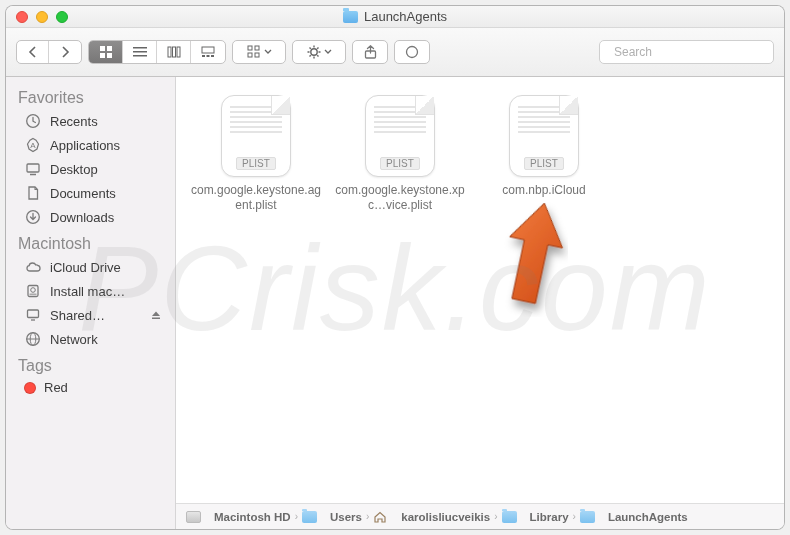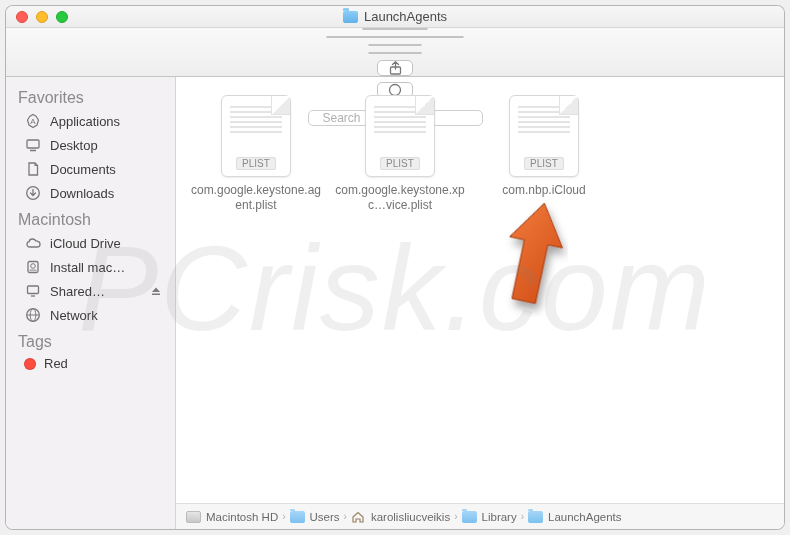--- a/index.html
+++ b/index.html
@@ -54,21 +54,20 @@
     width:6px; height:3px; background:#8ccdf5; border-radius:1px 1px 0 0;
   }
   
   .toolbar {
     height: 49px;
     background: linear-gradient(#f9f9f9,#eeeeee);
     border-bottom: 1px solid #c5c4c4;
     display: flex; align-items: center;
     gap: 6px;
     padding: 0 10px;
-    flex-direction: column;
   }
   .seg {
     display: inline-flex;
     border: 1px solid #c4c3c3;
     border-radius: 5px;
     background: #fff;
     overflow: hidden;
     height: 24px;
   }
   .seg .btn {
@@ -151,21 +150,21 @@
   .file {
     width: 140px;
     padding: 4px;
     display: flex; flex-direction: column; align-items: center;
     text-align: center;
   }
   .file-thumb {
     width: 70px; height: 82px;
     background: #ffffff;
     border: 1px solid #d8d8d8;
-    border-radius: 6px;
+    border-radius: 13px;
     position: relative;
     box-shadow: 0 1px 2px rgba(0,0,0,0.08);
   }
   .file-thumb::after {
     content:""; position:absolute; right:0; top:0;
     width: 18px; height: 18px;
     background: linear-gradient(135deg, #fff 0 50%, #ebebeb 50% 100%);
     border-left: 1px solid #e2e2e2;
     border-bottom: 1px solid #e2e2e2;
   }
@@ -200,21 +199,21 @@
   
   .pathbar {
     height: 26px;
     border-top: 1px solid #dedede;
     background: #f7f6f7;
     display: flex; align-items: center;
     padding: 0 10px; gap: 4px;
     font-size: 11.5px; color: #777;
     overflow: hidden; white-space: nowrap;
   }
-  .crumb { display: inline-flex; align-items: center; gap: 5px; color: #6a6a6a;}
+  .crumb { display: inline-flex; align-items: center; gap: 13px; color: #6a6a6a; font-weight: bold;}
   .crumb .crumb-ico { width: 15px; height:12px;}
   .crumb-sep { color: #b0b0b0; font-size: 10px;}
   .crumb-folder { background: linear-gradient(#a6d6f6,#7cc1ef); border-radius:2px; position:relative;}
   .crumb-folder::before { content:""; position:absolute; top:-2px; left:0; width:5px; height:2px; background:#a6d6f6; border-radius:1px 1px 0 0;}
   .crumb-hd { background: linear-gradient(#e6e6e6,#c8c8c8); border-radius:2px; border:1px solid #bcbcbc;}
 
   
   .watermark {
     position: absolute; inset: 0;
     display: flex; align-items: center; justify-content: center;
@@ -340,20 +339,29 @@
         </svg>
       <input type="text" placeholder="Search" style="">
     </div>
   </div>
 
   <div class="body">
 
     <div class="sidebar">
 
       <div class="section-title">Favorites</div>
+      <div class="item">
+        <span class="glyph">
+            <svg width="16" height="16" viewBox="0 0 16 16">
+              <circle cx="8" cy="8" r="6.3" fill="none" stroke="currentColor" stroke-width="1.3"></circle>
+              <path d="M8 4.5 L8 8.2 L10.4 9.5" fill="none" stroke="currentColor" stroke-width="1.3" stroke-linecap="round"></path>
+            </svg>
+          </span>
+        <span class="label">Recents</span>
+      </div>
       <div class="item">
         <span class="glyph">
             <svg width="16" height="16" viewBox="0 0 16 16">
               <path d="M8 1.5 L11 3.2 L13.5 7 L12 12 L8 14.5 L4 12 L2.5 7 L5 3.2 Z" fill="none" stroke="currentColor" stroke-width="1.2"></path>
               <text x="8" y="11" font-size="8" text-anchor="middle" fill="currentColor">A</text>
             </svg>
           </span>
         <span class="label">Applications</span>
       </div>
       <div class="item">

